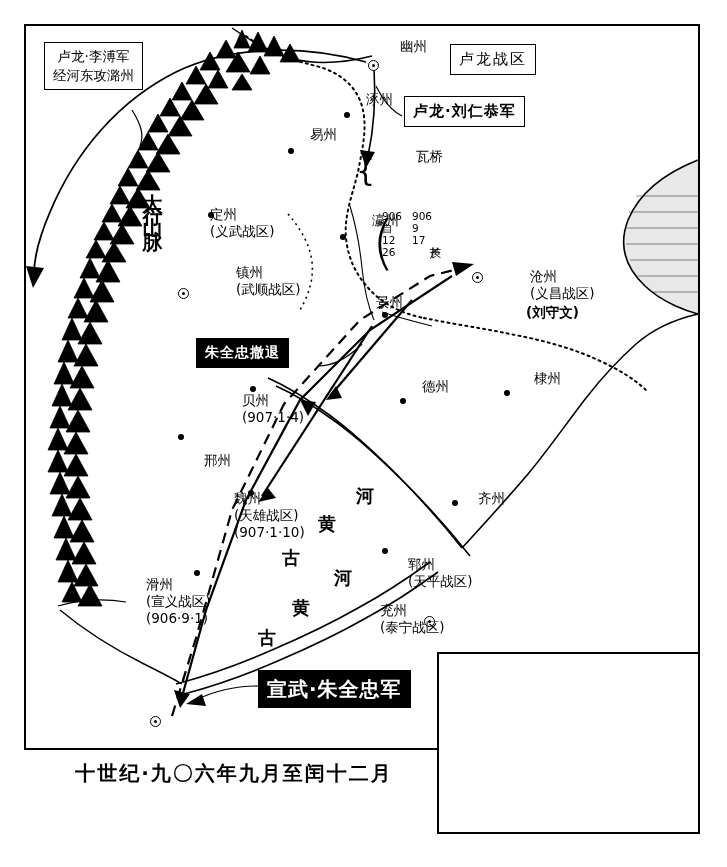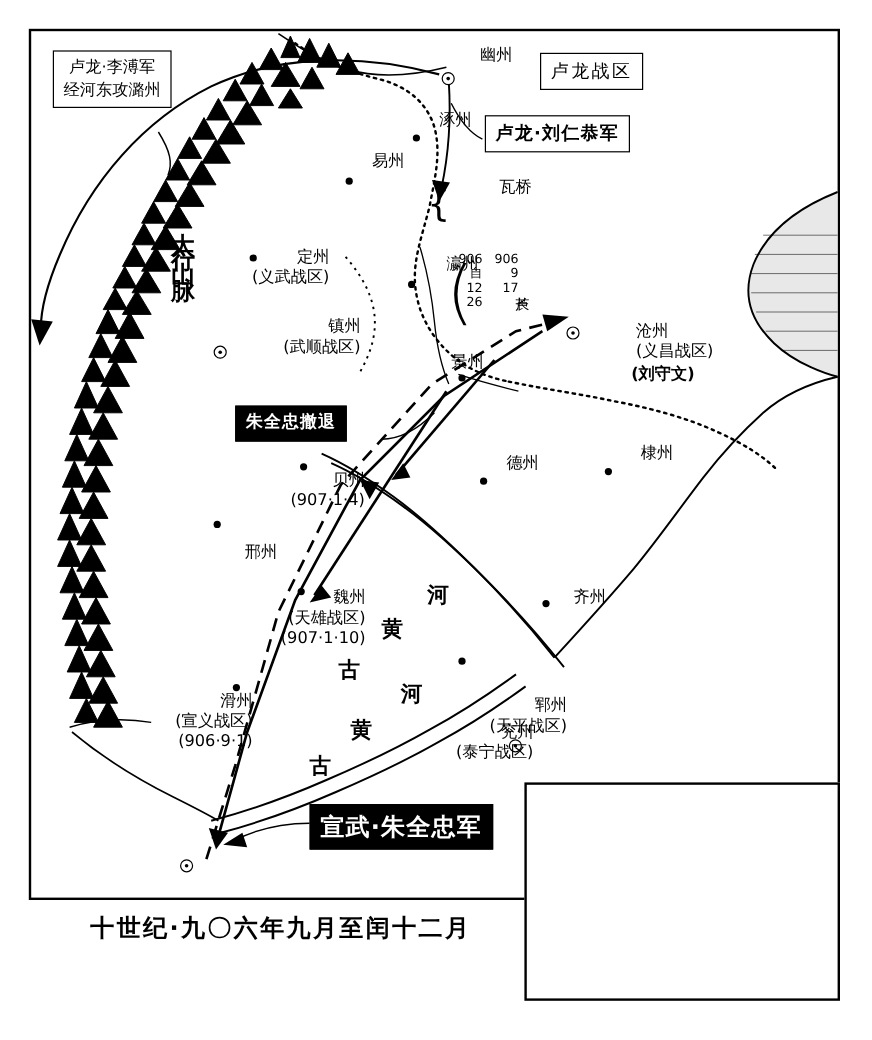--- a/index.html
+++ b/index.html
@@ -47,21 +47,21 @@
     font-size: 13.5px;
     padding-left: 44px;
   }
   .lbl.small {
     font-size: 11.5px;
   }
   .lbl.tiny {
     font-size: 10.5px;
   }
   .lbl.center {
-    text-align: right;
+    text-align: left;
   }
   .lbl.bold {
     font-weight: bold;
   }
   
   .box {
     position: absolute;
     border: 1.5px solid #000;
     background: #fff;
     font-size: 13.5px;
@@ -409,21 +409,21 @@
 
   <div class="dot" style="left:248px; top:490px;"></div>
   <div class="lbl city center" style="left:190px; top:490px; white-space:pre-line;">魏州
 (天雄战区)
 (907·1·10)</div>
 
   <div class="dot" style="left:452px; top:500px;"></div>
   <div class="lbl city" style="left:434px; top:490px;">齐州</div>
 
   <div class="dot" style="left:382px; top:548px;"></div>
-  <div class="lbl city center" style="left:364px; top:556px; white-space:pre-line;margin-top:24px;">郓州
+  <div class="lbl city center" style="left:364px; top:556px; white-space:pre-line;">郓州
 (天平战区)</div>
 
   <div class="ring" style="left:424px; top:616px;"></div>
   <div class="lbl city center" style="left:336px; top:602px; white-space:pre-line;">兖州
 (泰宁战区)</div>
 
   <div class="dot" style="left:194px; top:570px;"></div>
   <div class="lbl city center" style="left:102px; top:576px; white-space:pre-line;">滑州
 (宣义战区)
 (906·9·1)</div>

